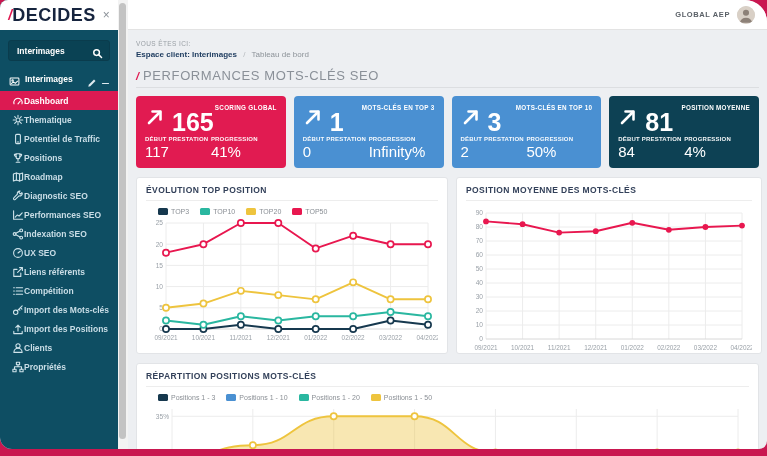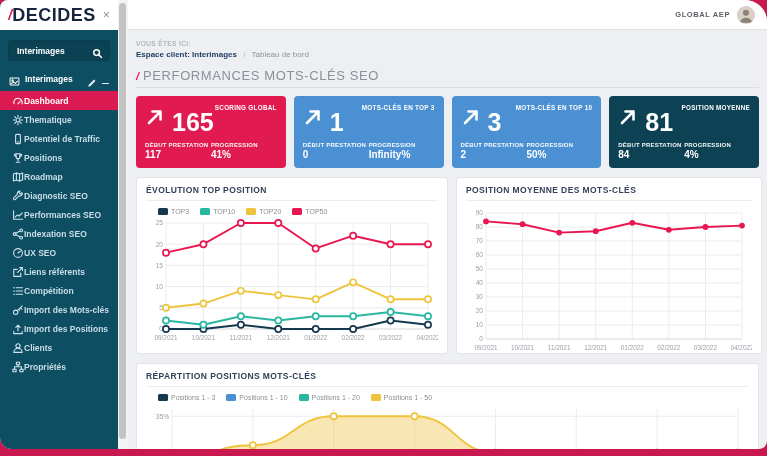--- a/index.html
+++ b/index.html
@@ -60,21 +60,21 @@
   .card.blue{background:#4a90d2;}
   .card.dark{background:#0d4154;}
   .card-top{display:flex;align-items:flex-start;gap:4px;}
   .card-arrow{width:20px;height:20px;flex:none;margin-top:3px;}
   .card-head{flex:1;display:flex;flex-direction:column;min-width:0;}
   .card-title{font-size:6.3px;font-weight:bold;letter-spacing:.3px;text-align:right;white-space:nowrap;}
   .card-value{font-size:25px;font-weight:bold;line-height:.95;padding-left:3px;}
   .card-bottom{display:flex;}
   .card-col{flex:1;min-width:0;}
   .card-col .lbl{font-size:6px;font-weight:bold;letter-spacing:.2px;opacity:.95;white-space:nowrap;}
-  .card-col .val{font-size:10px;font-weight:bold;margin-top:1px;white-space:nowrap;}
+  .card-col .val{font-size:15px;font-weight:normal;margin-top:1px;white-space:nowrap;}
 
   
   .charts-row{display:flex;gap:8px;margin-top:9px;}
   .chart-card{background:#fff;border:1px solid #e2e4e7;border-radius:3px;padding:7px 9px 4px;}
   .chart-card.left{flex:1.03;height:177px;}
   .chart-card.right{flex:1;height:177px;}
   .chart-title{font-size:8.5px;font-weight:bold;color:#33415a;letter-spacing:.4px;
     padding-bottom:5px;border-bottom:1px solid #ededed;}
   .legend{display:flex;gap:11px;margin:7px 0 2px 12px;font-size:7px;color:#8a8f95;align-items:center;flex-wrap:nowrap;}
   .legend .li{display:inline-flex;align-items:center;gap:3px;cursor:pointer;white-space:nowrap;}

